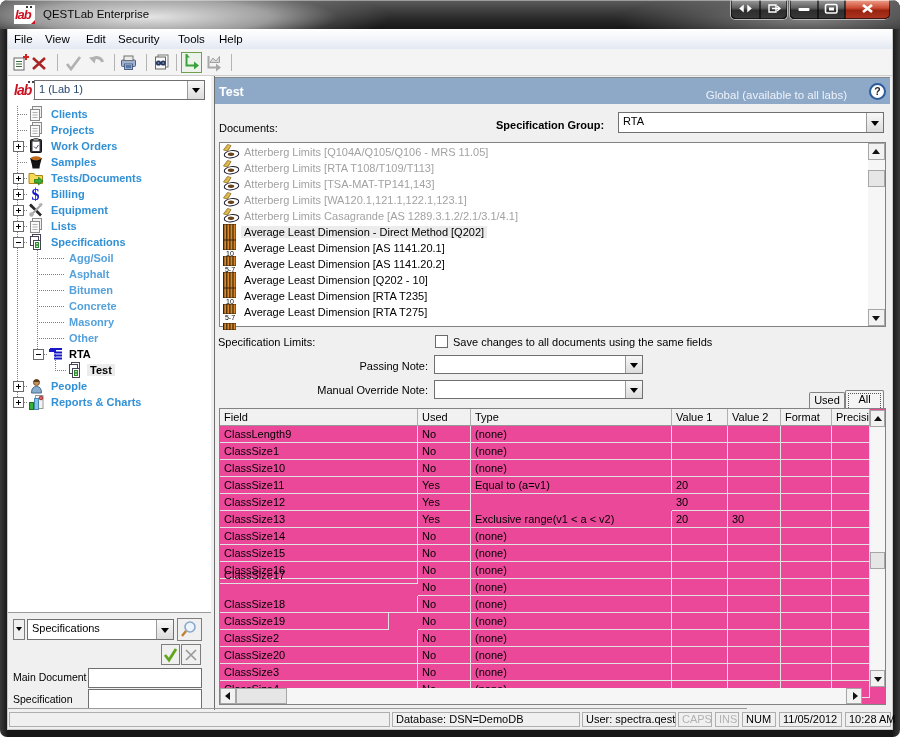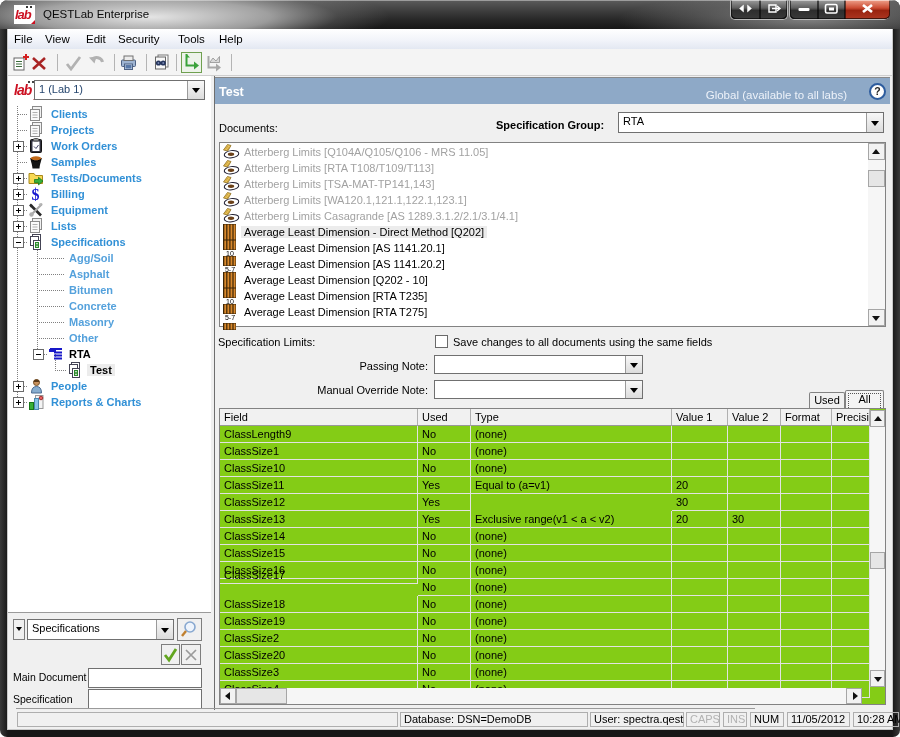--- a/index.html
+++ b/index.html
@@ -100,28 +100,28 @@
 .arrow-dn:after { content:""; position:absolute; left:3px; top:6px; border:4px solid transparent; border-top:5px solid #111; border-bottom:none;}
 .arrow-lf:after { content:""; position:absolute; left:4px; top:3px; border:4px solid transparent; border-right:5px solid #111; border-left:none;}
 .arrow-rt:after { content:""; position:absolute; left:6px; top:3px; border:4px solid transparent; border-left:5px solid #111; border-right:none;}
 .thumb { position:absolute; background:#e6e6e6; border:1px solid #a6a6a6; }
 
 .checkbox { position:absolute; width:13px; height:13px; background:#fff; border:1px solid #6a6a6a; }
 
 .tab { position:absolute; font-size:11px; text-align:center; background:#f0f0f0; border:1px solid #828282; border-bottom:none; border-radius:2px 2px 0 0; }
 #tabAll .focus { position:absolute; left:2px; top:2px; right:2px; bottom:0; border:1px dotted #555; border-bottom:none;}
 
-#grid { position:absolute; left:219px; top:408px; width:667px; height:297px; background:#84cc16; border:1px solid #828282;padding-left:36px; }
+#grid { position:absolute; left:219px; top:408px; width:667px; height:297px; background:#ec4899; border:1px solid #828282;padding-left:36px; }
 .ghead { position:absolute; top:0; height:17px; background:#f1f1f1; border-right:1px solid #b0b0b0; border-bottom:1px solid #989898; font-size:11px; padding:2px 0 0 4px;}
 .gcell { position:absolute; height:17px; font-size:11px; padding:2px 0 0 4px; border-right:1px solid #e2e2e2; border-bottom:1px solid #e2e2e2; white-space:nowrap; overflow:hidden;}
 #vscroll { position:absolute; left:650px; top:1px; width:15px; height:277px; background:#f6f6f6; }
 #hscroll { position:absolute; left:0px; top:279px; width:642px; height:16px; background:#f6f6f6; }
 
 
-#statusbar { position:absolute; left:16px; top:710px; width:739px; height:19px; background:#f0f0f0; }
+#statusbar { position:absolute; left:8px; top:710px; width:739px; height:19px; background:#f0f0f0; }
 #statusbar .topline { position:absolute; left:0; top:-2px; width:100%; height:1px; background:#9a9a9a; }
 .sect { position:absolute; top:2px; height:15px; border:1px solid #aeaeae; font-size:11px; padding:0px 3px 0 3px; color:#000; white-space:nowrap;}
 .sect.dim { color:#b2b2b2; }
 </style>
 </head>
 <body>
 <div id="frame"></div>
 <div id="content-bg"></div>
 <div id="titlebar">
   <div class="toprim"></div>
@@ -666,21 +666,21 @@
     <div class="gcell" style="left:508px; top:170px; width:53px;"></div>
     <div class="gcell" style="left:561px; top:170px; width:51px;"></div>
     <div class="gcell" style="left:612px; top:170px; width:38px;"></div>
     <div class="gcell" style="left:0px; top:187px; width:198px;">ClassSize18</div>
     <div class="gcell" style="left:198px; top:187px; width:53px;">No</div>
     <div class="gcell" style="left:251px; top:187px; width:201px;">(none)</div>
     <div class="gcell" style="left:452px; top:187px; width:56px;"></div>
     <div class="gcell" style="left:508px; top:187px; width:53px;"></div>
     <div class="gcell" style="left:561px; top:187px; width:51px;"></div>
     <div class="gcell" style="left:612px; top:187px; width:38px;"></div>
-    <div class="gcell" style="left:0px; top:204px; width:198px;">ClassSize19</div>
+    <div class="gcell" style="left:0px; top:204px; width:169px;">ClassSize19</div>
     <div class="gcell" style="left:198px; top:204px; width:53px;">No</div>
     <div class="gcell" style="left:251px; top:204px; width:201px;">(none)</div>
     <div class="gcell" style="left:452px; top:204px; width:56px;"></div>
     <div class="gcell" style="left:508px; top:204px; width:53px;"></div>
     <div class="gcell" style="left:561px; top:204px; width:51px;"></div>
     <div class="gcell" style="left:612px; top:204px; width:38px;"></div>
     <div class="gcell" style="left:0px; top:221px; width:198px;">ClassSize2</div>
     <div class="gcell" style="left:198px; top:221px; width:53px;">No</div>
     <div class="gcell" style="left:251px; top:221px; width:201px;">(none)</div>
     <div class="gcell" style="left:452px; top:221px; width:56px;"></div>

